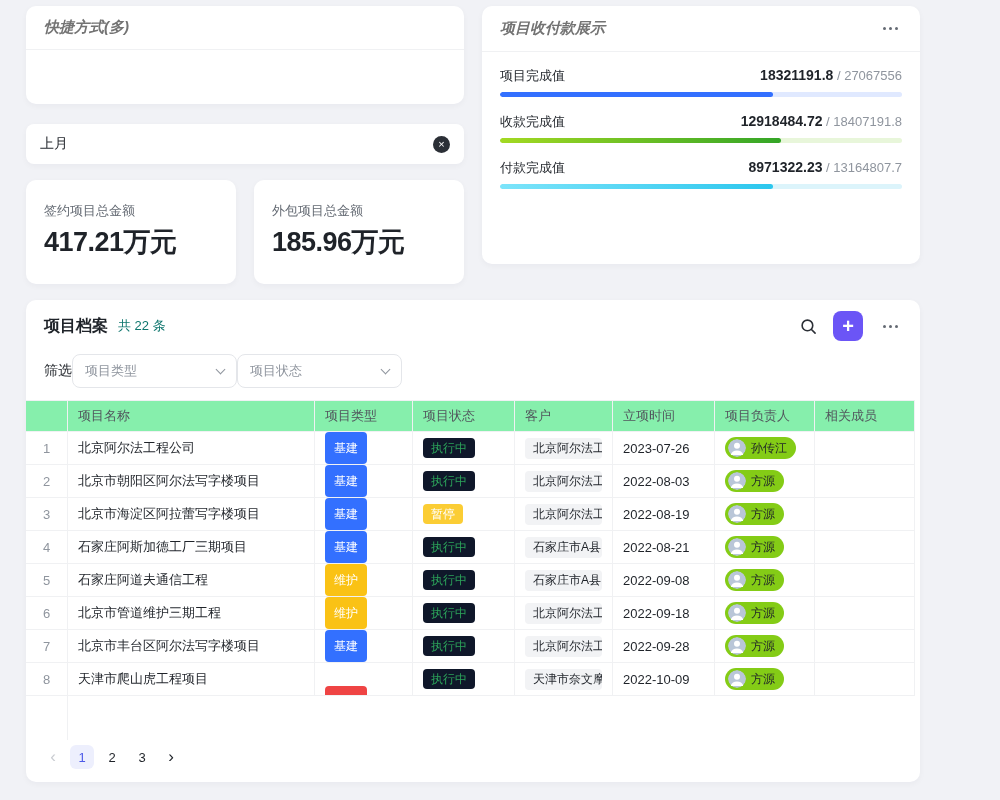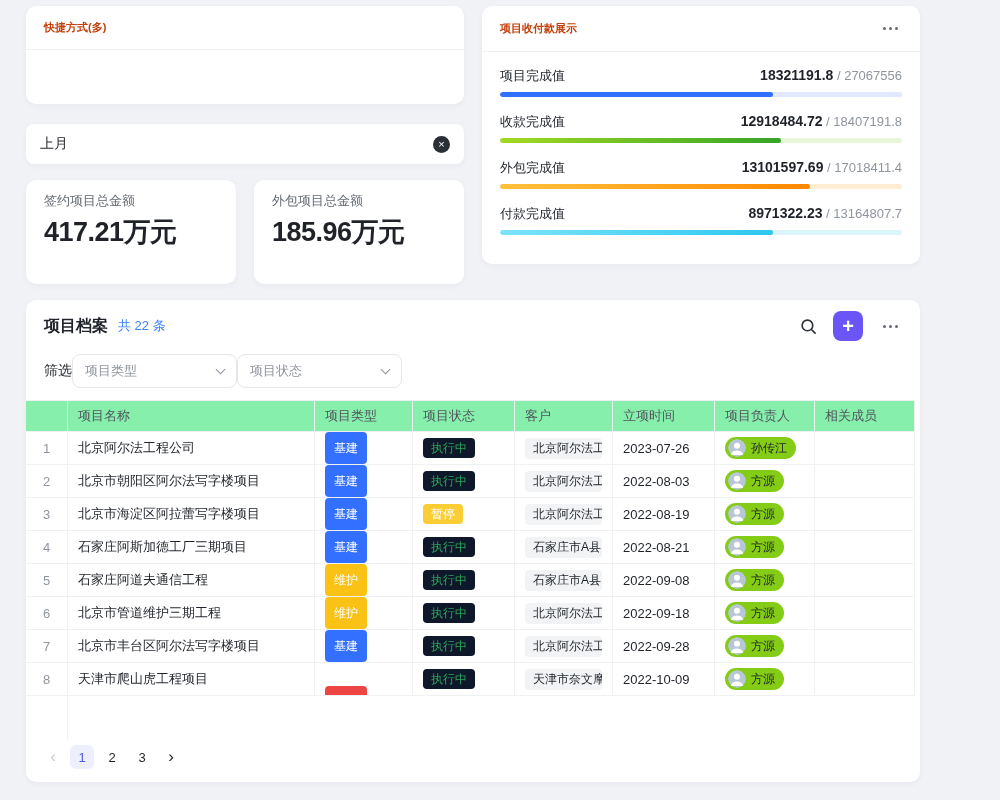--- a/index.html
+++ b/index.html
@@ -4,35 +4,35 @@
 <style>
   * { margin:0; padding:0; box-sizing:border-box; }
   html,body { width:1000px; height:800px; }
   body {
     background:#f1f2f6;
     font-family:"Liberation Sans","DejaVu Sans",sans-serif;
     position:relative; overflow:hidden; color:#1f2329;
   }
   .card { position:absolute; background:#fff; border-radius:10px; box-shadow:0 2px 6px rgba(31,35,41,.04); }
   .card-head { display:flex; align-items:center; justify-content:space-between; padding:0 18px; border-bottom:1px solid #f0f1f3; }
-  .card-title { font-size:11px; font-weight:bold; color:#c2410c; }
+  .card-title { font-size:15px; font-weight:bold; color:#737373;font-style:italic; }
 
   
   #card-shortcuts { left:26px; top:6px; width:438px; height:98px; }
   #card-shortcuts .card-head { height:44px; }
 
   
   #filter-pill { left:26px; top:124px; width:438px; height:40px; border-radius:8px;
     display:flex; align-items:center; justify-content:space-between; padding:0 14px; cursor:pointer; }
   #filter-pill .lbl { font-size:14px; color:#1f2329; }
   .clear-btn { width:17px; height:17px; border-radius:50%; background:#2b2f36; color:#fff;
     font-size:11px; line-height:1; display:flex; align-items:center; justify-content:center; cursor:pointer; }
 
   
-  .stat-card { width:210px; height:104px; padding:12px 18px; }
+  .stat-card { width:210px; height:104px; padding:22px 18px; }
   #stat-0 { left:26px; top:180px; }
   #stat-1 { left:254px; top:180px; }
   .stat-label { font-size:13px; color:#646a73; }
   .stat-value { margin-top:4px; font-size:27px; font-weight:bold; color:#1f2329; letter-spacing:-0.5px; }
 
   
   #card-payment { left:482px; top:6px; width:438px; height:258px; }
   #card-payment .card-head { height:46px; }
   .dots { display:flex; gap:3px; align-items:center; cursor:pointer; padding:4px; }
   .dots i { width:3px; height:3px; border-radius:50%; background:#646a73; }
@@ -47,21 +47,21 @@
   .fill { position:absolute; left:0; top:0; bottom:0; border-radius:3px; }
   .bar[data-variant="blue"]   { background:#e0e9ff; } .bar[data-variant="blue"] .fill   { background:#3370ff; }
   .bar[data-variant="green"]  { background:#e8f6da; } .bar[data-variant="green"] .fill  { background:linear-gradient(90deg,#a3d922,#34a527); }
   .bar[data-variant="orange"] { background:#ffedd3; } .bar[data-variant="orange"] .fill { background:linear-gradient(90deg,#ffc13d,#ff8800); }
   .bar[data-variant="cyan"]   { background:#dcf4fb; } .bar[data-variant="cyan"] .fill   { background:linear-gradient(90deg,#7ce4fa,#2cc7ee); }
 
   
   #card-table { left:26px; top:300px; width:894px; height:482px; }
   .tbl-head { display:flex; align-items:center; height:52px; padding:0 18px; }
   .tbl-title { font-size:16px; font-weight:bold; }
-  .tbl-count { font-size:13px; color:#3b82f6; margin-left:10px;text-align:center; }
+  .tbl-count { font-size:13px; color:#0f766e; margin-left:10px;text-align:center; }
   .head-actions { margin-left:auto; display:flex; align-items:center; gap:16px; }
   .icon-btn { display:flex; align-items:center; justify-content:center; cursor:pointer; }
   .plus-btn { width:30px; height:30px; border-radius:8px; background:#6b55f6; color:#fff;
     font-size:20px; font-weight:bold; display:flex; align-items:center; justify-content:center; cursor:pointer; }
 
   .filter-row { display:flex; align-items:center; padding:2px 18px 12px; }
   .filter-label { font-size:14px; color:#1f2329; }
   .select { width:165px; height:34px; border:1px solid #e4e6ea; border-radius:8px; background:#fff;
     display:flex; align-items:center; justify-content:space-between; padding:0 12px;
     color:#8f959e; font-size:13px; cursor:pointer; }
@@ -144,29 +144,20 @@
           <div class="fill" style="width: 68%;"></div>
         </div>
     </div>
     <div class="progress-row">
       <div class="p-top">
         <span class="p-label">收款完成值</span>
         <span class="p-val"><b>12918484.72</b><span class="p-total">18407191.8</span></span>
       </div>
       <div class="bar" data-variant="green">
           <div class="fill" style="width: 70%;"></div>
-        </div>
-    </div>
-    <div class="progress-row">
-      <div class="p-top">
-        <span class="p-label">外包完成值</span>
-        <span class="p-val"><b>13101597.69</b><span class="p-total">17018411.4</span></span>
-      </div>
-      <div class="bar" data-variant="orange">
-          <div class="fill" style="width: 77%;"></div>
         </div>
     </div>
     <div class="progress-row">
       <div class="p-top">
         <span class="p-label">付款完成值</span>
         <span class="p-val"><b>8971322.23</b><span class="p-total">13164807.7</span></span>
       </div>
       <div class="bar" data-variant="cyan">
           <div class="fill" style="width: 68%;"></div>
         </div>

